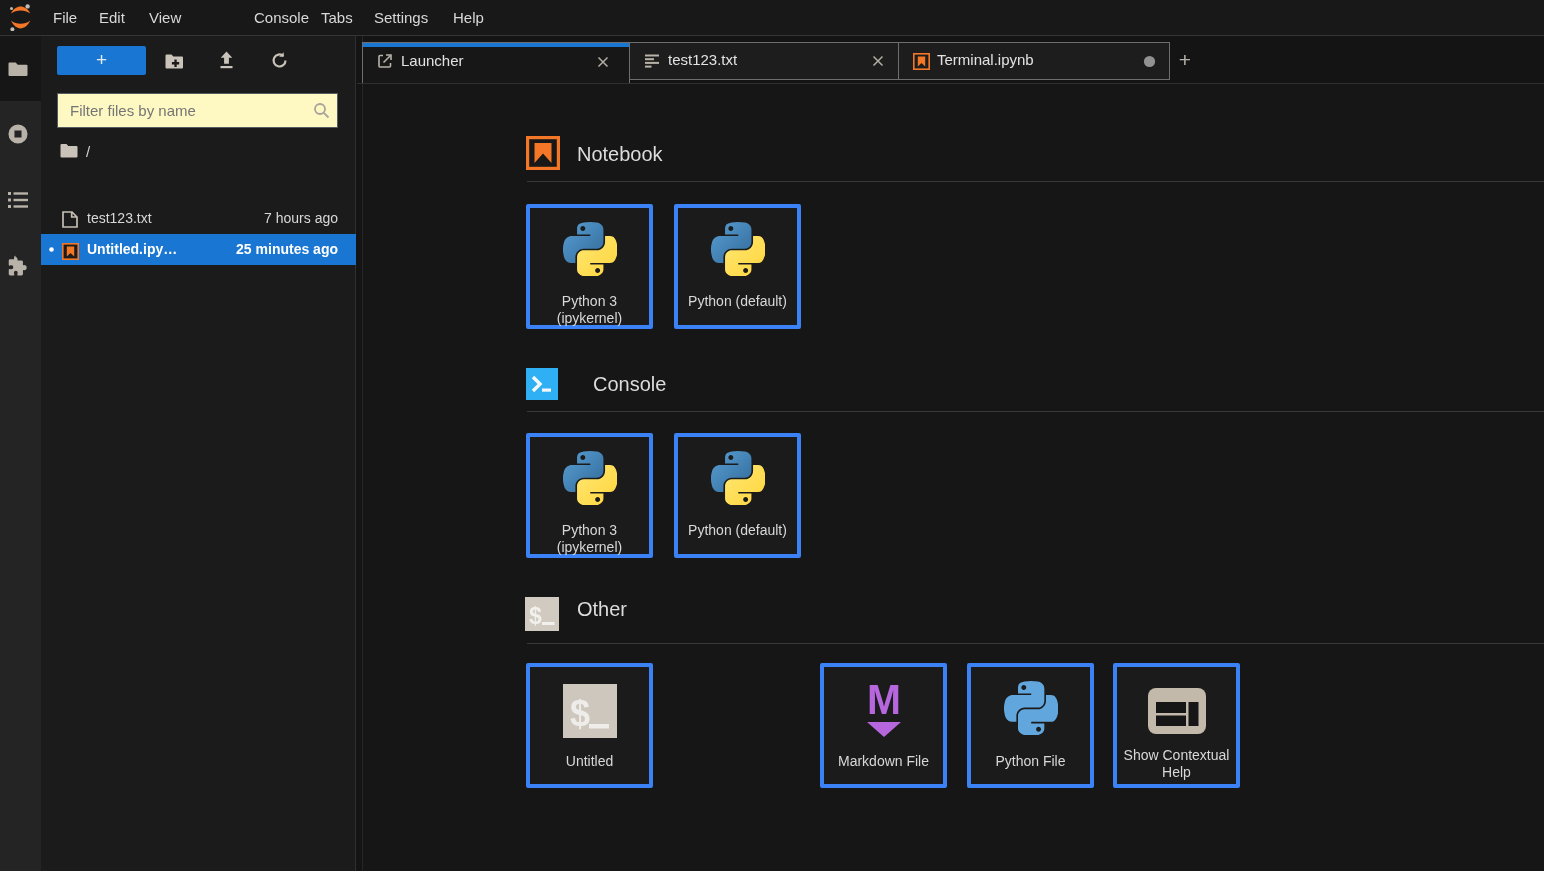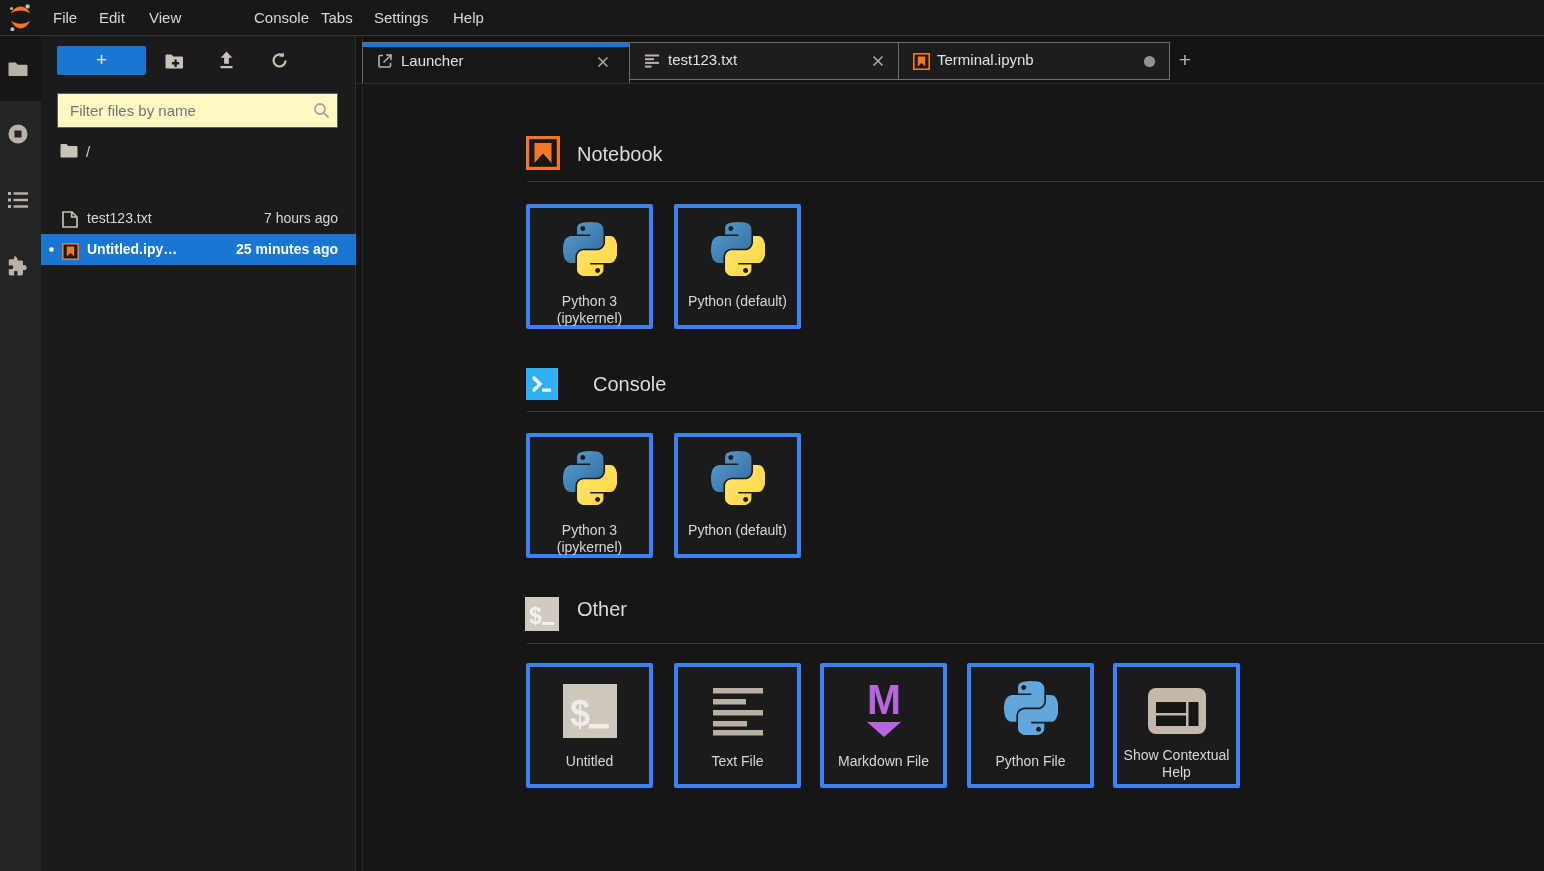--- a/index.html
+++ b/index.html
@@ -306,30 +306,20 @@
   <div class="secline" style="top:643px;"></div>
 
   <div class="card" style="left:526px; top:663px;">
     <svg width="54" height="54" viewBox="0 0 54 54" style="top:17px;">
       <rect x="0" y="0" width="54" height="54" fill="#cdc7bd"></rect>
       <text x="7" y="42" font-family="Liberation Sans" font-size="36" font-weight="bold" fill="#efedea">$</text>
       <rect x="26" y="40" width="20" height="4.5" fill="#efedea"></rect>
     </svg>
     <span class="clabel" style="top:86px;">Untitled</span>
   </div>
-  <div class="card" style="left:674px; top:663px;">
-    <svg width="50" height="50" viewBox="0 0 50 50" style="top:19px;" fill="#b8b0a2">
-      <rect x="0" y="2" width="50" height="5.5"></rect>
-      <rect x="0" y="13" width="33" height="5.5"></rect>
-      <rect x="0" y="24" width="50" height="5.5"></rect>
-      <rect x="0" y="35" width="34" height="5.5"></rect>
-      <rect x="0" y="44" width="50" height="5.5"></rect>
-    </svg>
-    <span class="clabel" style="top:86px;">Text File</span>
-  </div>
   <div class="card" style="left:820px; top:663px;">
     <svg width="48" height="56" viewBox="0 0 48 56" style="top:14px;">
       <text x="7" y="33" font-family="Liberation Sans" font-size="42" font-weight="bold" fill="#b767de" textLength="34" lengthAdjust="spacingAndGlyphs">M</text>
       <path d="M7 41 L41 41 L24 56 z" fill="#b767de"></path>
     </svg>
     <span class="clabel" style="top:86px;">Markdown File</span>
   </div>
   <div class="card" style="left:967px; top:663px;">
     <svg class="pymono" width="54" height="54" viewBox="0 0 54 54">
         <g transform="scale(0.49)">

